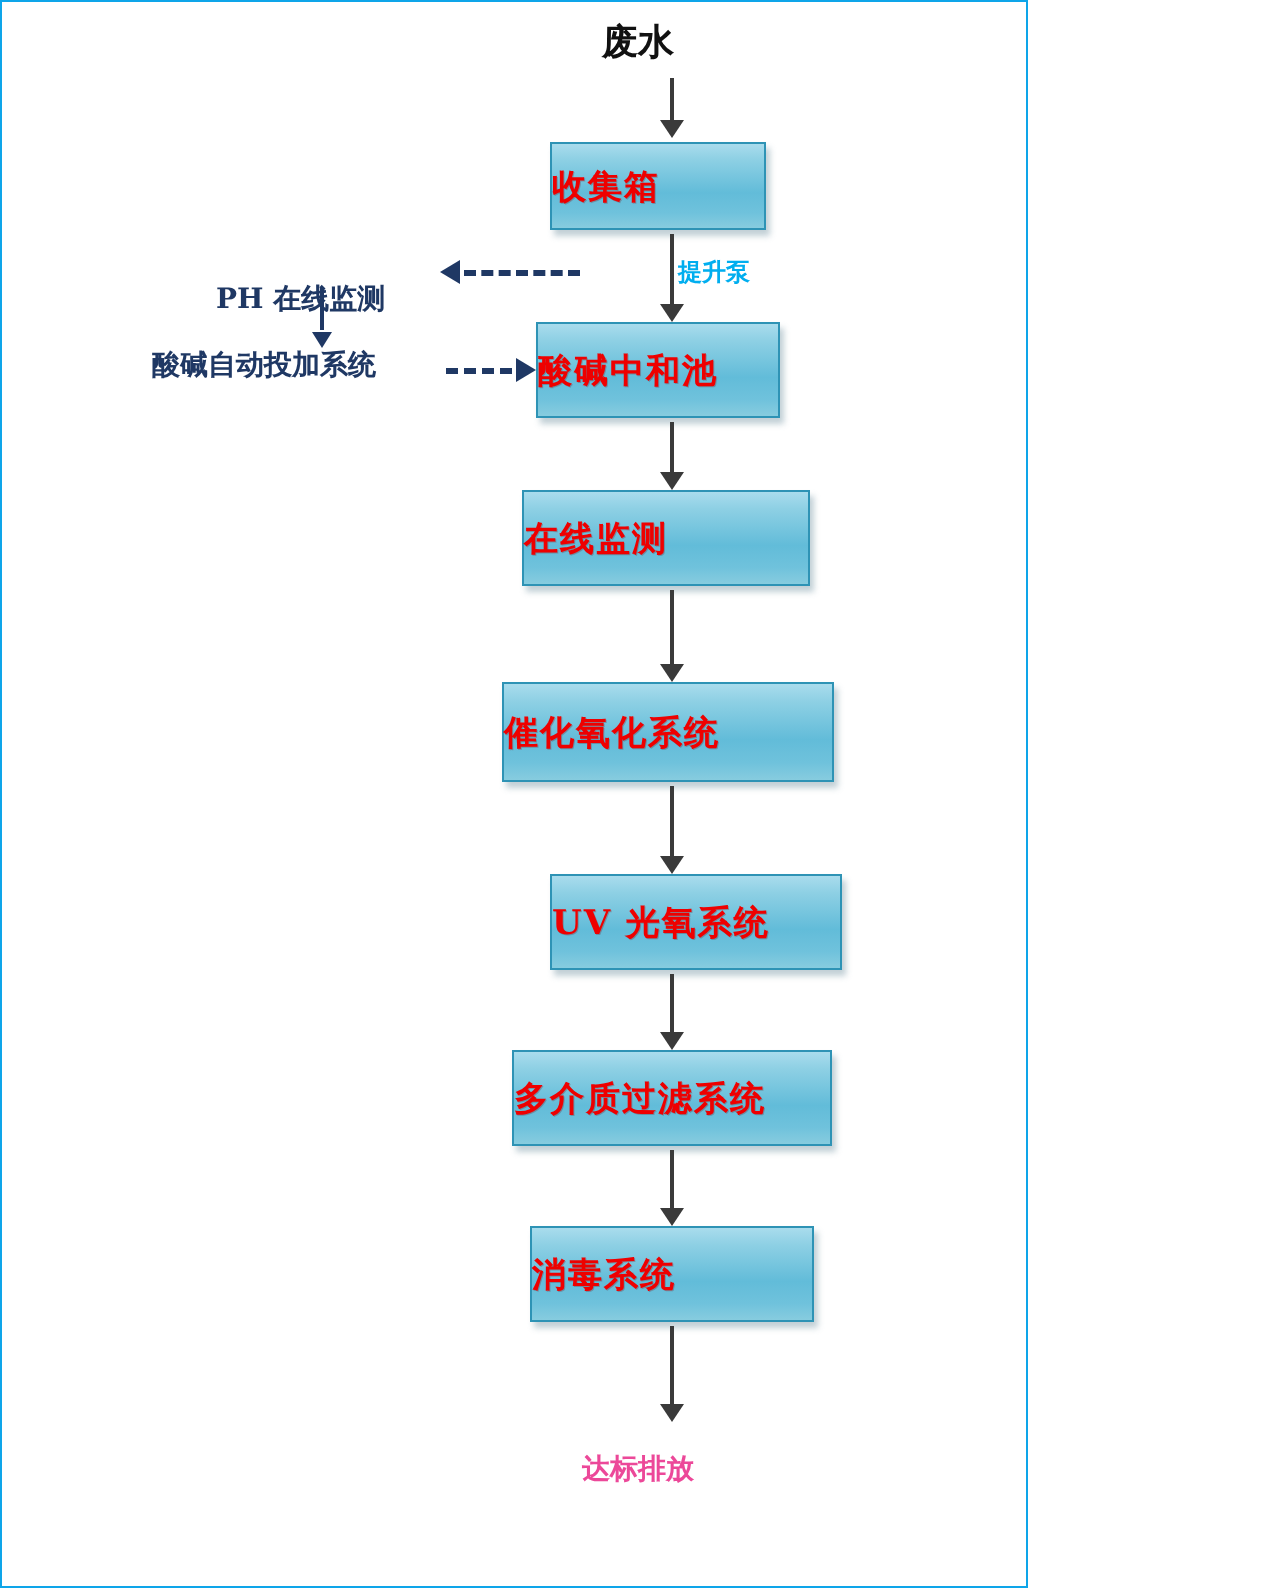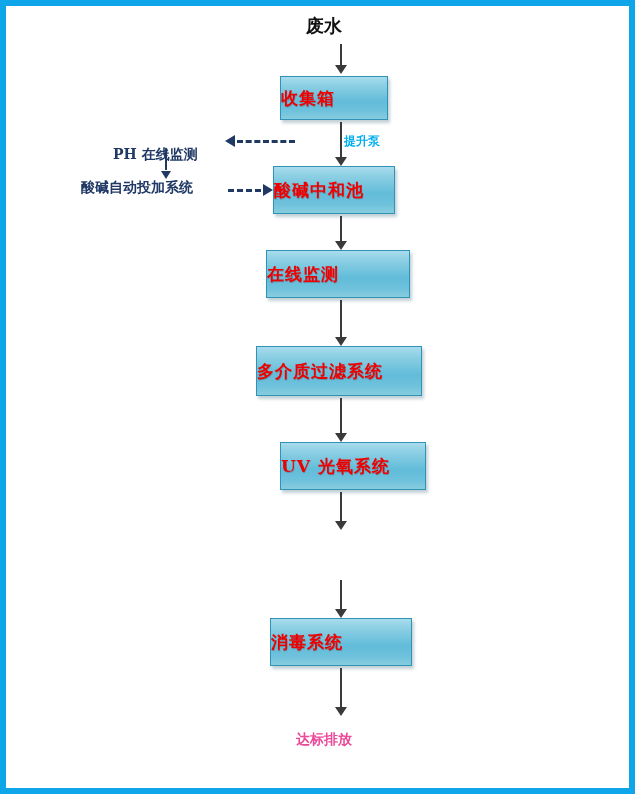--- a/index.html
+++ b/index.html
@@ -5,24 +5,24 @@
   html, body {
     margin: 0;
     padding: 0;
     background: #ffffff;
   }
   body {
     font-family: "Liberation Sans", "DejaVu Sans", sans-serif;
   }
   .page {
     position: relative;
-    width: 635px;
+    width: 514px;
     height: 794px;
     box-sizing: border-box;
-    border: 6px solid #0ea5e9;
+    border: 1px solid #0ea5e9;
     background: #ffffff;
     overflow: hidden;
   }
 
   
   .proc-box {
     position: absolute;
     box-sizing: border-box;
     border: 1px solid #2E93B5;
     background: linear-gradient(to bottom,
@@ -175,37 +175,40 @@
   <div class="proc-box" style="left:260px; top:244px; width:144px; height:48px;">
     <span class="proc-label">在线监测</span>
   </div>
 
   <div class="v-arrow" style="left:327px; top:294px; height:46px;">
     <div class="shaft" style="height:37px;"></div>
     <div class="head"></div>
   </div>
 
   <div class="proc-box" style="left:250px; top:340px; width:166px; height:50px;">
-    <span class="proc-label">多介质过滤系统</span>
+    <span class="proc-label">催化氧化系统</span>
   </div>
 
   <div class="v-arrow" style="left:327px; top:392px; height:44px;">
     <div class="shaft" style="height:35px;"></div>
     <div class="head"></div>
   </div>
 
   <div class="proc-box" style="left:262px; top:436px; width:146px; height:48px;margin-left:12px;">
     <span class="proc-label">UV 光氧系统</span>
   </div>
 
   <div class="v-arrow" style="left:327px; top:486px; height:38px;">
     <div class="shaft" style="height:29px;"></div>
     <div class="head"></div>
   </div>
 
+  <div class="proc-box" style="left:255px; top:524px; width:160px; height:48px;">
+    <span class="proc-label">多介质过滤系统</span>
+  </div>
 
   <div class="v-arrow" style="left:327px; top:574px; height:38px;">
     <div class="shaft" style="height:29px;"></div>
     <div class="head"></div>
   </div>
 
   <div class="proc-box" style="left:264px; top:612px; width:142px; height:48px;">
     <span class="proc-label">消毒系统</span>
   </div>
 

